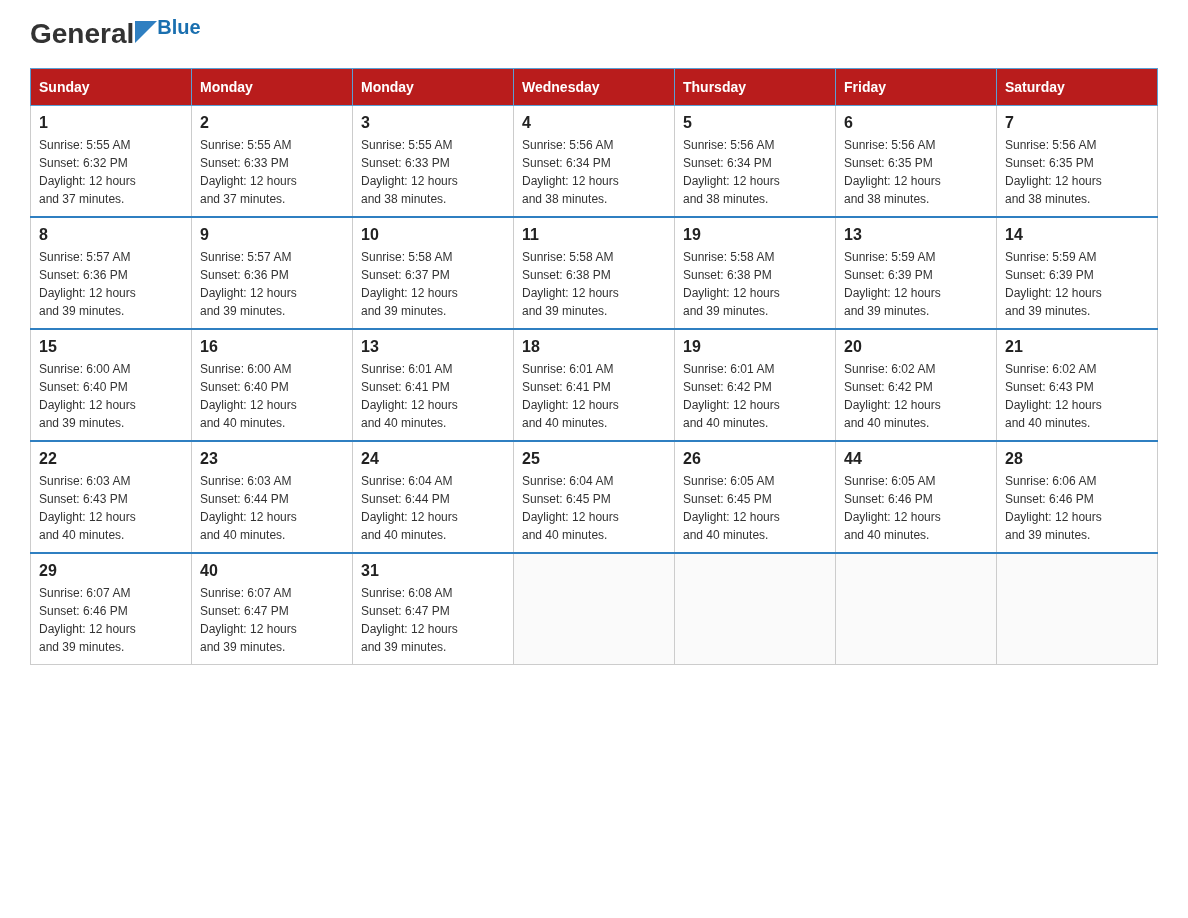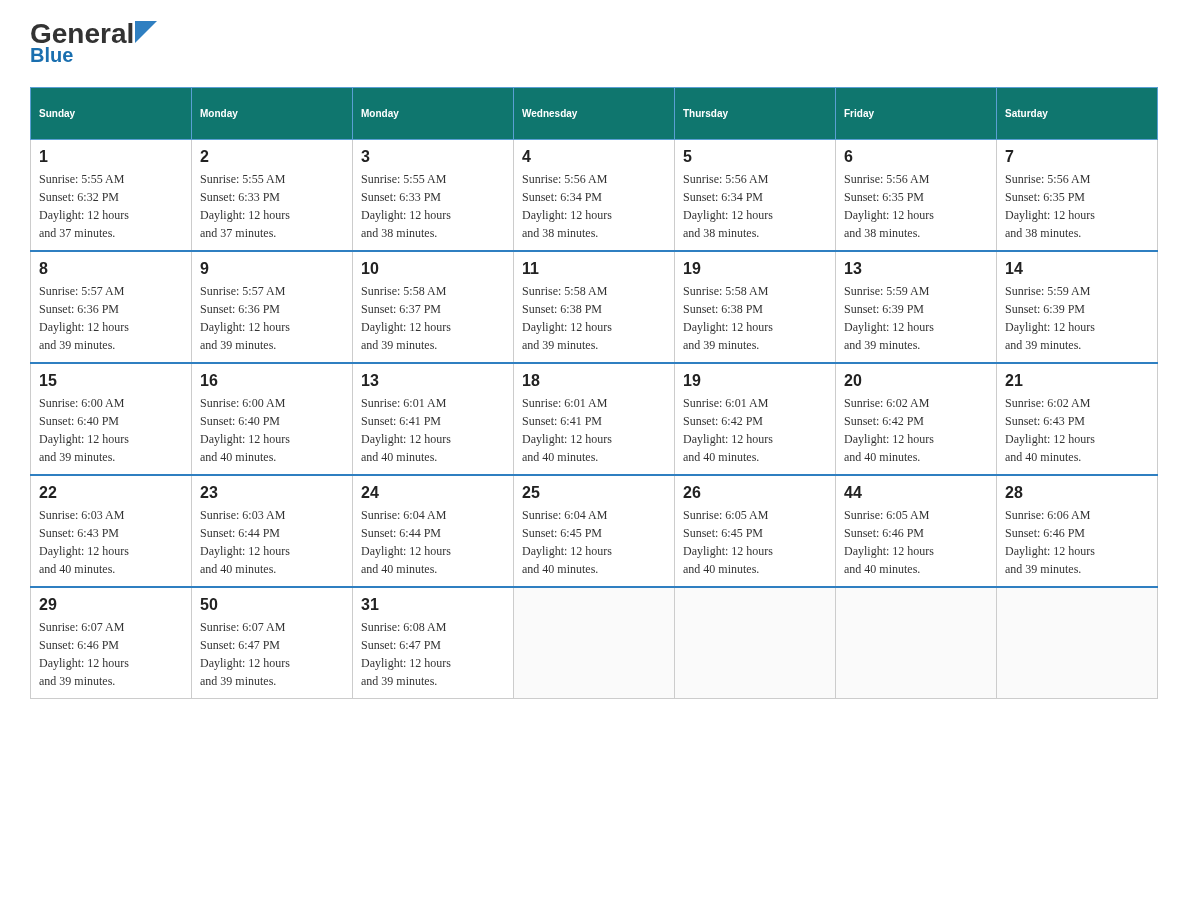--- a/index.html
+++ b/index.html
@@ -11,21 +11,21 @@
       min-height: 918px;
     }
     .header-area {
       display: flex;
       justify-content: space-between;
       align-items: flex-start;
       margin-bottom: 20px;
     }
     .logo {
       display: flex;
-      flex-direction: column;
+      flex-direction: row;
       align-items: flex-start;
     }
     .logo-text {
       font-size: 28px;
       font-weight: bold;
       color: #333;
       line-height: 1;
     }
     .logo-blue-line {
       color: #1a6faf;
@@ -45,25 +45,25 @@
       font-size: 22px;
       color: #555;
       margin-top: 4px;
     }
     .calendar-table {
       width: 100%;
       border-collapse: collapse;
       border: 1px solid #888;
     }
     .calendar-table th {
-      background: #0f766e;
+      background: #b91c1c;
       color: #fff;
-      font-size: 10px;
+      font-size: 14px;
       font-weight: bold;
-      padding: 20px 8px;
+      padding: 10px 8px;
       text-align: left;
       border: 1px solid #5a9fd4;
     }
     .calendar-table td {
       vertical-align: top;
       padding: 8px;
       border: 1px solid #ccc;
       width: 14.28%;
       font-size: 12.5px;
       color: #333;
@@ -73,21 +73,20 @@
       font-size: 16px;
       font-weight: bold;
       display: block;
       margin-bottom: 4px;
       color: #222;
     }
     .day-info {
       font-size: 12px;
       line-height: 1.5;
       color: #333;
-      font-family: Liberation Serif, serif;
     }
     .empty-cell {
       background: #fafafa;
     }
     .row-divider td {
       border-top: 2px solid #2f7fc1;
     }
   </style>
 </head>
 <body>
@@ -385,21 +384,21 @@
         <td>
         <span class="day-number">29</span>
         <div class="day-info">
           Sunrise: 6:07 AM<br>
           Sunset: 6:46 PM<br>
           Daylight: 12 hours<br>
           and 39 minutes.
         </div>
       </td>
         <td>
-        <span class="day-number">50</span>
+        <span class="day-number">40</span>
         <div class="day-info">
           Sunrise: 6:07 AM<br>
           Sunset: 6:47 PM<br>
           Daylight: 12 hours<br>
           and 39 minutes.
         </div>
       </td>
         <td>
         <span class="day-number">31</span>
         <div class="day-info">

